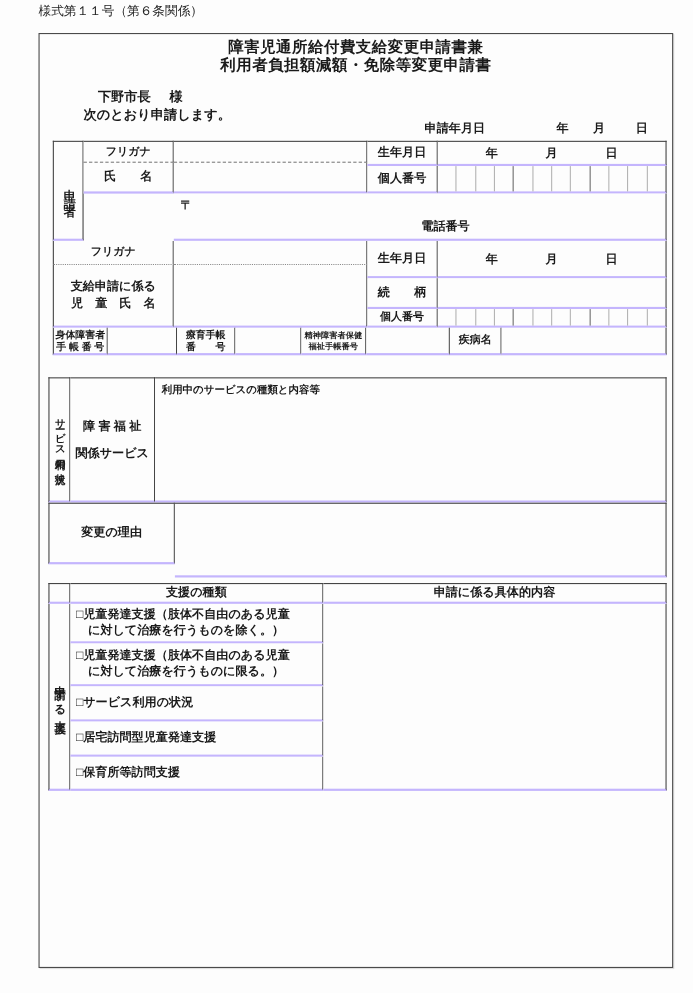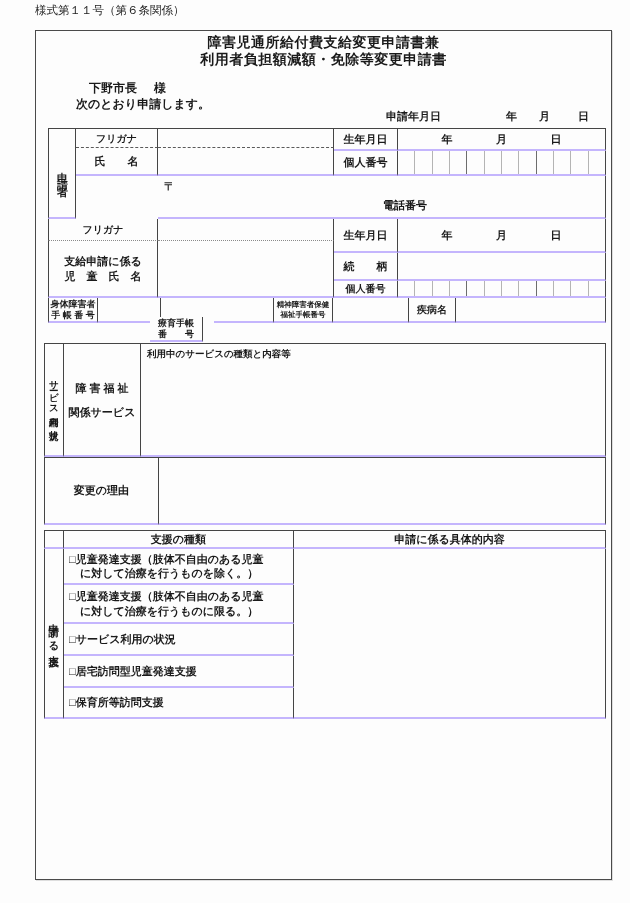--- a/index.html
+++ b/index.html
@@ -165,21 +165,21 @@
           <div></div>
           <div class="g"></div>
           <div></div>
           <div></div>
           <div></div>
       </div>
 
       <div class="c bl lbl s9 pre" style="left:0; top:170px; width:50px; height:25px;">身体障害者
 手 帳 番 号</div>
       <div class="c" style="left:50px; top:170px; width:63px; height:25px;"></div>
-      <div class="c lbl s9 pre" style="left:102px; top:170px; width:53px; height:25px;margin-top:19px;">療育手帳
+      <div class="c lbl s9 pre" style="left:113px; top:170px; width:53px; height:25px;">療育手帳
 番　　号</div>
       <div class="c" style="left:166px; top:170px; width:60px; height:25px;"></div>
       <div class="c lbl s75 pre" style="left:226px; top:170px; width:59px; height:25px;">精神障害者保健
 福祉手帳番号</div>
       <div class="c" style="left:285px; top:170px; width:76px; height:25px;"></div>
       <div class="c lbl s10" style="left:361px; top:170px; width:47px; height:25px;">疾病名</div>
       <div class="c" style="left:408px; top:170px; width:150px; height:25px;"></div>
     </div>
 
     <div class="tbl" style="left:8px; top:312px; width:562px; height:114px;">
@@ -187,21 +187,21 @@
         <span class="vt svc">サービス利用の状況</span>
       </div>
       <div class="c bt lbl pre" style="left:20px; top:0; width:77px; height:114px; line-height:24px;">障 害 福 祉
 関係サービス</div>
       <div class="c bt" style="left:97px; top:0; width:465px; height:114px;">
         <span class="cap">利用中のサービスの種類と内容等</span>
       </div>
     </div>
 
     <div class="tbl" style="left:8px; top:426px; width:562px; height:68px;">
-      <div class="c bt bl lbl" style="left:0; top:0; width:115px; height:68px;">変更の理由</div>
+      <div class="c bt bl lbl" style="left:0; top:0; width:115px; height:56px;">変更の理由</div>
       <div class="c bt" style="left:115px; top:0; width:447px; height:68px;"></div>
     </div>
 
     <div class="tbl" style="left:8px; top:499px; width:562px; height:189px;">
       <div class="c bt bl" style="left:0; top:0; width:20px; height:19px;"></div>
       <div class="c bt lbl" style="left:20px; top:0; width:230px; height:19px;">支援の種類</div>
       <div class="c bt lbl" style="left:250px; top:0; width:312px; height:19px;">申請に係る具体的内容</div>
 
       <div class="c bl vcell" style="left:0; top:19px; width:20px; height:170px;">
         <span class="vt sup">申請する支援</span>

